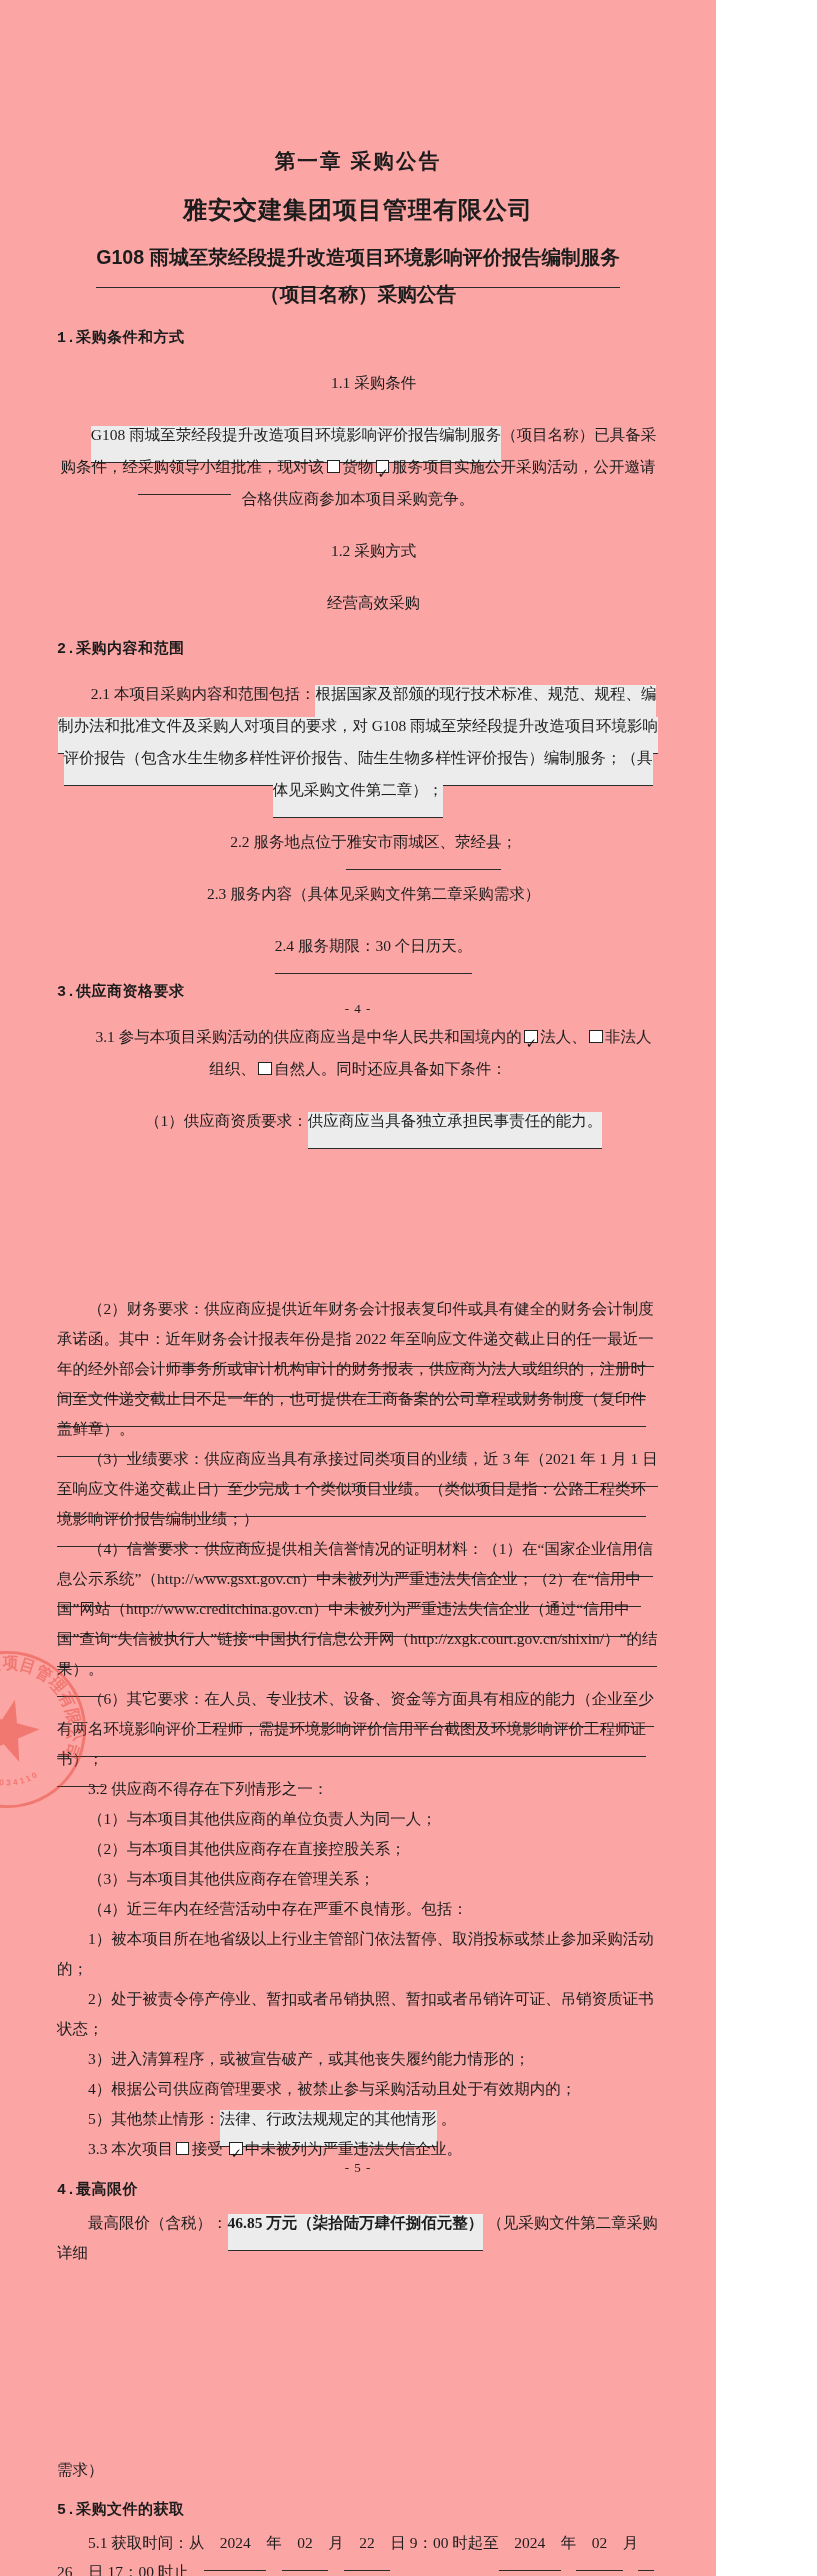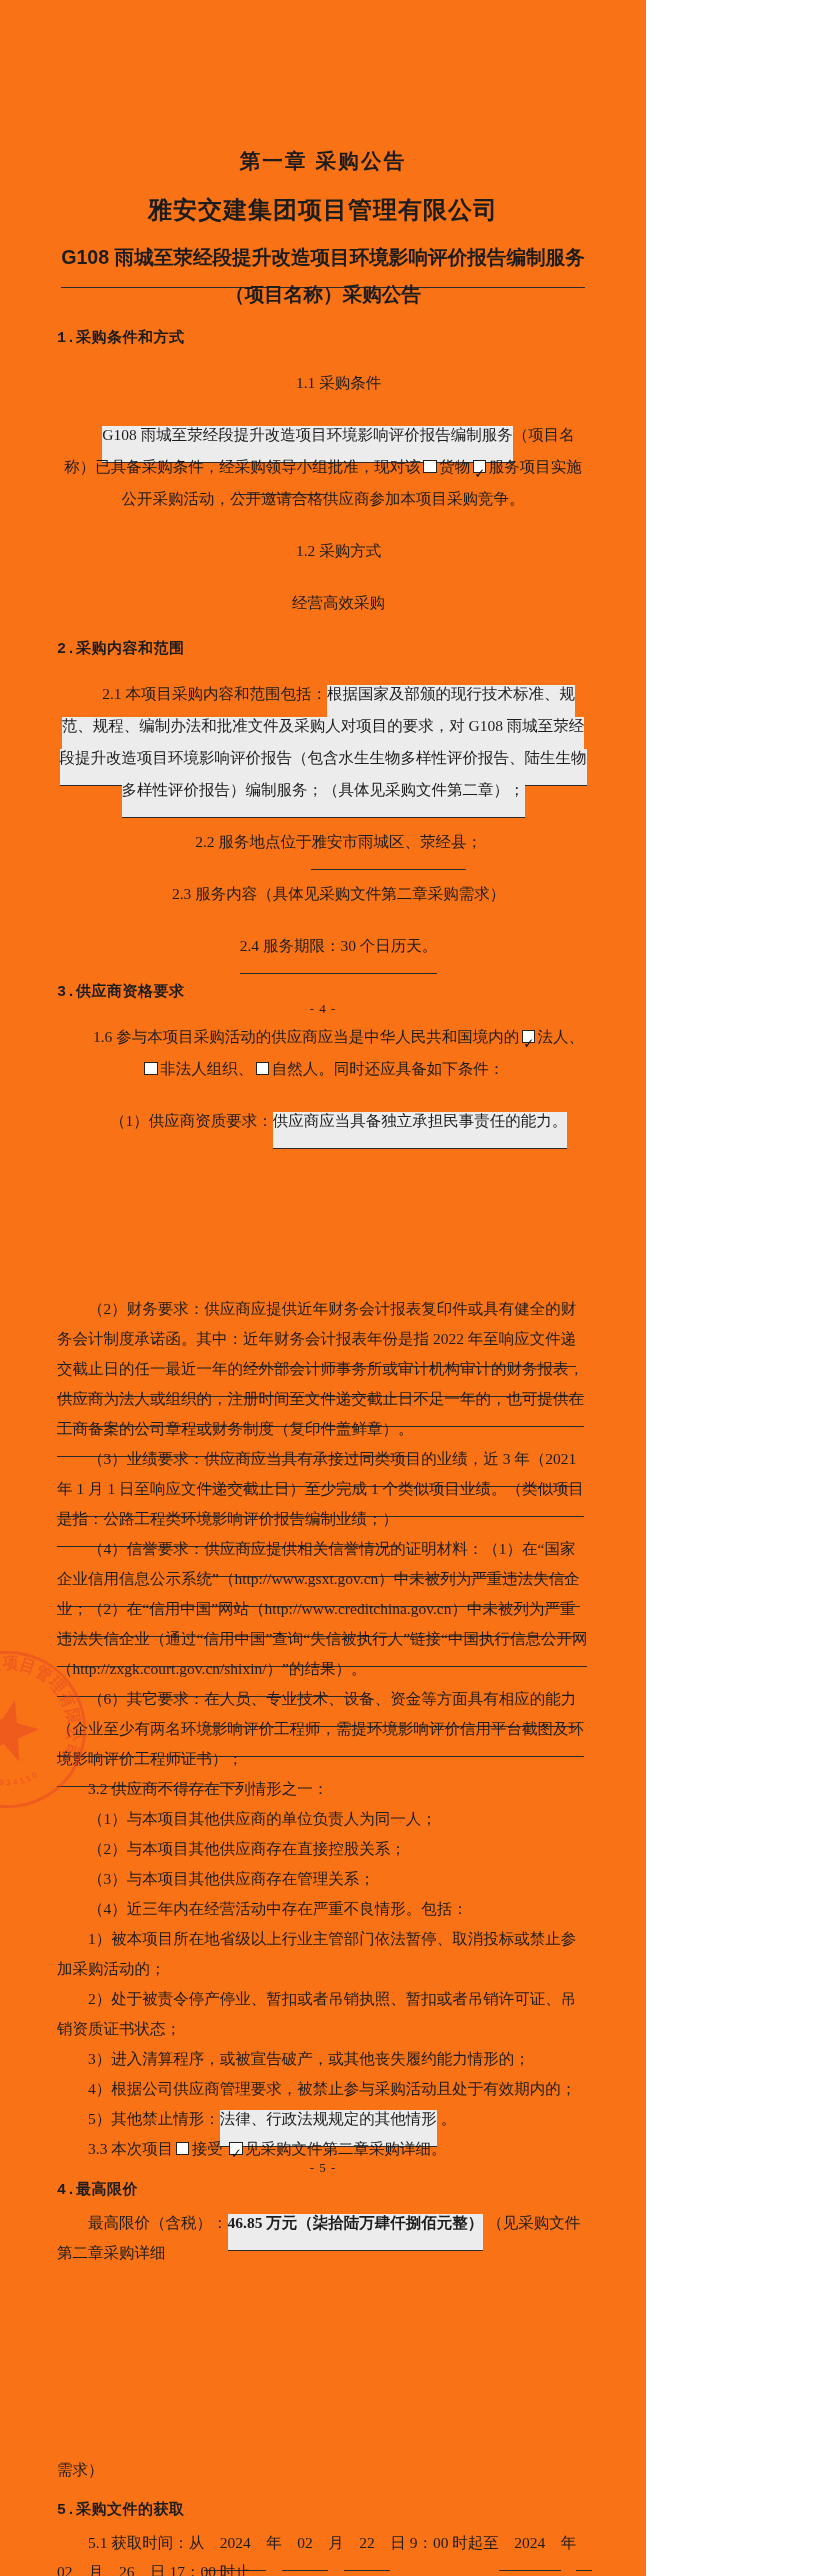--- a/index.html
+++ b/index.html
@@ -1,19 +1,19 @@
 <!DOCTYPE html>
 <html style="font-size:8.2px"><head>
 <meta charset="utf-8">
 <title>采购公告</title>
 <style>
   html,body{margin:0;padding:0;background:#ffffff;}
   body{width:818px;overflow:hidden;color:#1c1c1c;}
   .doc{width:818px;}
-  .page{position:relative;width:646px;height:1156px;overflow:hidden;background:#f97316;
+  .page{position:relative;width:716px;height:1156px;overflow:hidden;background:#fca5a5;
         padding:0 57px;box-sizing:border-box;font-family:"Liberation Serif","DejaVu Serif",serif;}
   .page:nth-child(1) .content{padding-top:147px;}
   .page:nth-child(2) .content{padding-top:138px;}
   .page:nth-child(3) .content{padding-top:143px;}
 
   .t1{font-family:"Liberation Sans","DejaVu Sans",sans-serif;font-size:20.6px;font-weight:bold;
       text-align:center;margin:0 0 18.5px;letter-spacing:2.1px;}
   .t2{font-family:"Liberation Sans","DejaVu Sans",sans-serif;font-size:24px;font-weight:bold;
       text-align:center;margin:0 0 13.4px;letter-spacing:1px;}
   .t3{font-family:"Liberation Sans","DejaVu Sans",sans-serif;font-size:19.6px;font-weight:bold;
@@ -67,21 +67,21 @@
         <p class="body"><span class="">1.1 采购条件</span></p>
         <p class="body"><span class="su sh">G108 雨城至荥经段提升改造项目环境影响评价报告编制服务</span><span class="">（项目名称）已具备采购条件，经</span><span class="su">采购领导小组</span><span class="">批准，现对该</span><span class="cb"></span><span class="">货物</span><span class="cb on"></span><span class="">服务项目实施公开采购活动，公开邀请合格供应商参加本项目采购竞争。</span></p>
         <p class="body"><span class="">1.2 采购方式</span></p>
         <p class="body"><span class="">经营高效采购</span></p>
         <div class="hsec"><span class="sb">2.采购内容和范围</span></div>
         <p class="body"><span class="">2.1 本项目采购内容和范围包括：</span><span class="su sh">根据国家及部颁的现行技术标准、规范、规程、编制办法和批准文件及采购人对项目的要求，对 G108 雨城至荥经段提升改造项目环境影响评价报告（包含水生生物多样性评价报告、陆生生物多样性评价报告）编制服务；（具体见采购文件第二章）；</span></p>
         <p class="body"><span class="">2.2 服务地点位于</span><span class="su">雅安市雨城区、荥经县</span><span class="">；</span></p>
         <p class="body"><span class="">2.3 服务内容（具体见采购文件第二章采购需求）</span></p>
         <p class="body"><span class="su">2.4 服务期限：30 个日历天。</span></p>
         <div class="hsec"><span class="sb">3.供应商资格要求</span></div>
-        <p class="body"><span class="">1.6 参与本项目采购活动的供应商应当是中华人民共和国境内的</span><span class="cb on"></span><span class="">法人、</span><span class="cb"></span><span class="">非法人组织、</span><span class="cb"></span><span class="">自然人。同时还应具备如下条件：</span></p>
+        <p class="body"><span class="">3.1 参与本项目采购活动的供应商应当是中华人民共和国境内的</span><span class="cb on"></span><span class="">法人、</span><span class="cb"></span><span class="">非法人组织、</span><span class="cb"></span><span class="">自然人。同时还应具备如下条件：</span></p>
         <p class="body"><span class="">（1）供应商资质要求：</span><span class="su sh">供应商应当具备独立承担民事责任的能力。</span></p>
       </div>
     <div class="pagenum">- 4 -</div>
     <svg class="seal seal-a" viewBox="0 0 400 400">
       <circle class="seal-ring" cx="200" cy="200" r="176"></circle>
       <path id="arcTa" d="M 68.4,247.9 A 140,140 0 1 1 331.6,247.9" fill="none"></path>
       <path id="arcBa" d="M 95.2,273.4 A 128,128 0 0 0 304.8,273.4" fill="none"></path>
       <text class="seal-text"><textPath href="#arcTa" textLength="520" lengthAdjust="spacingAndGlyphs">雅安交建集团项目管理有限公司</textPath></text>
       <text class="seal-serial"><textPath href="#arcBa" startOffset="8%">5118025034110</textPath></text>
       <polygon class="seal-star" points="200,130 217.6,180.7 271.3,181.8 228.5,214.3 244.1,265.7 200,235 155.9,265.7 171.5,214.3 128.7,181.8 182.4,180.7"></polygon>
@@ -97,21 +97,21 @@
         <p class="body"><span class="">3.2 供应商不得存在下列情形之一：</span></p>
         <p class="body"><span class="">（1）与本项目其他供应商的单位负责人为同一人；</span></p>
         <p class="body"><span class="">（2）与本项目其他供应商存在直接控股关系；</span></p>
         <p class="body"><span class="">（3）与本项目其他供应商存在管理关系；</span></p>
         <p class="body"><span class="">（4）近三年内在经营活动中存在严重不良情形。包括：</span></p>
         <p class="body"><span class="">1）被本项目所在地省级以上行业主管部门依法暂停、取消投标或禁止参加采购活动的；</span></p>
         <p class="body"><span class="">2）处于被责令停产停业、暂扣或者吊销执照、暂扣或者吊销许可证、吊销资质证书状态；</span></p>
         <p class="body"><span class="">3）进入清算程序，或被宣告破产，或其他丧失履约能力情形的；</span></p>
         <p class="body"><span class="">4）根据公司供应商管理要求，被禁止参与采购活动且处于有效期内的；</span></p>
         <p class="body"><span class="">5）其他禁止情形：</span><span class="su sh">法律、行政法规规定的其他情形</span><span class=""> 。</span></p>
-        <p class="body"><span class="">3.3 本次项目</span><span class="cb"></span><span class="">接受 </span><span class="cb on"></span><span class="">见采购文件第二章采购详细。</span></p>
+        <p class="body"><span class="">3.3 本次项目</span><span class="cb"></span><span class="">接受 </span><span class="cb on"></span><span class="">中未被列为严重违法失信企业。</span></p>
         <div class="hsec"><span class="sb">4.最高限价</span></div>
         <p class="body"><span class="">最高限价（含税）：</span><span class="sb su sh">46.85 万元（柒拾陆万肆仟捌佰元整）</span><span class=""> （见采购文件第二章采购详细</span></p>
       </div>
     <div class="pagenum">- 5 -</div>
     <svg class="seal seal-b" viewBox="0 0 400 400">
       <circle class="seal-ring" cx="200" cy="200" r="176"></circle>
       <path id="arcTb" d="M 68.4,247.9 A 140,140 0 1 1 331.6,247.9" fill="none"></path>
       <path id="arcBb" d="M 95.2,273.4 A 128,128 0 0 0 304.8,273.4" fill="none"></path>
       <text class="seal-text"><textPath href="#arcTb" textLength="520" lengthAdjust="spacingAndGlyphs">雅安交建集团项目管理有限公司</textPath></text>
       <text class="seal-serial"><textPath href="#arcBb" startOffset="8%">5118025034110</textPath></text>

